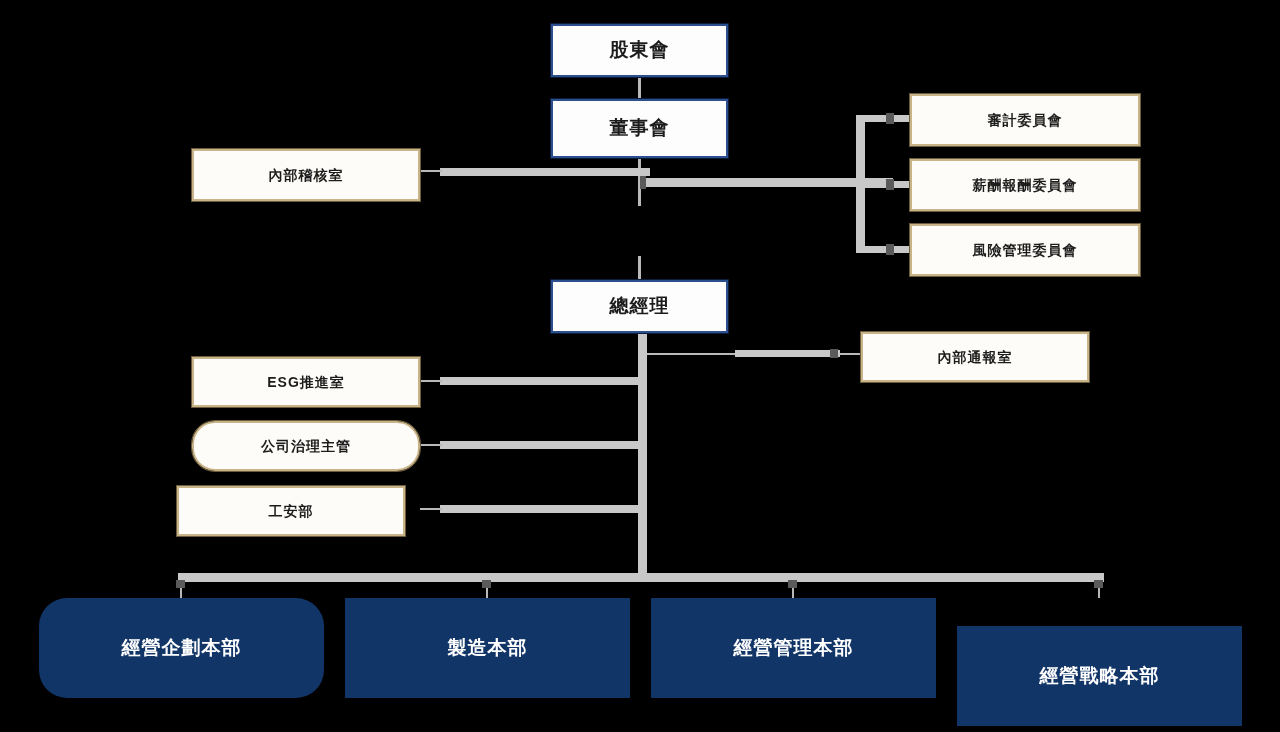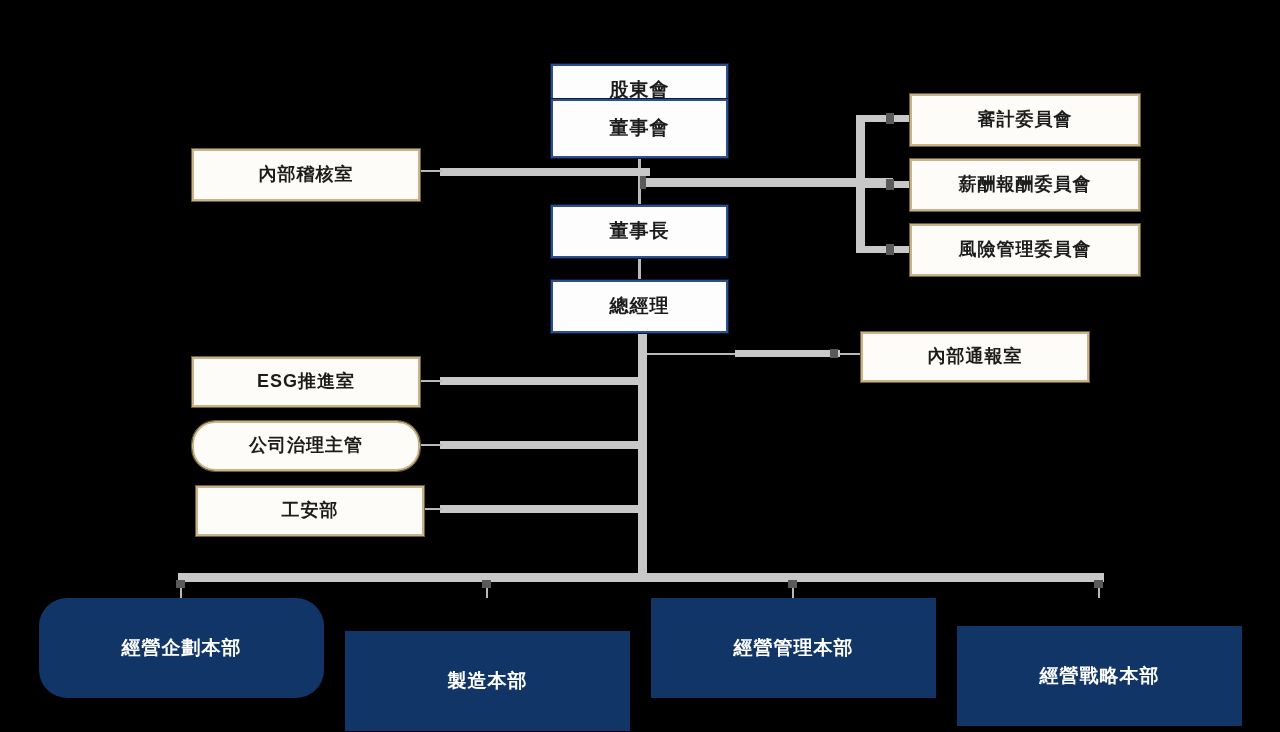--- a/index.html
+++ b/index.html
@@ -55,21 +55,21 @@
     font-weight: 700;
     letter-spacing: 1px;
   }
 
   
   .node-staff {
     background: #fdfcf8;
     border: 2px solid #c9b48a;
     outline: 1px solid #6b5c3c;
     color: #1c1c1c;
-    font-size: 18px;
+    font-size: 14px;
     font-weight: 700;
     letter-spacing: 1px;
   }
 
   
   .node-division {
     background: #123567;
     border: none;
     color: #ffffff;
     font-size: 19px;
@@ -127,31 +127,28 @@
 
   <div class="conn-thin" style="left:486px; top:582px; width:2px; height:16px;"></div>
   <div class="conn-dark" style="left:482px; top:580px; width:9px; height:8px;"></div>
 
   <div class="conn-thin" style="left:792px; top:582px; width:2px; height:16px;"></div>
   <div class="conn-dark" style="left:788px; top:580px; width:9px; height:8px;"></div>
 
   <div class="conn-thin" style="left:1098px; top:582px; width:2px; height:16px;"></div>
   <div class="conn-dark" style="left:1094px; top:580px; width:9px; height:8px;"></div>
 
-  <div class="node node-core" style="left:551px; top:24px; width:177px; height:53px;margin-top:40px;">
+  <div class="node node-core" style="left:551px; top:24px; width:177px; height:53px;">
     <span>股東會</span>
   </div>
 
   <div class="node node-core" style="left:551px; top:99px; width:177px; height:59px;">
     <span>董事會</span>
   </div>
 
-  <div class="node node-core" style="left:551px; top:205px; width:177px; height:53px;">
-    <span>董事長</span>
-  </div>
 
   <div class="node node-core" style="left:551px; top:280px; width:177px; height:53px;">
     <span>總經理</span>
   </div>
 
   <div class="node node-staff" style="left:910px; top:94px; width:230px; height:52px;">
     <span>審計委員會</span>
   </div>
 
   <div class="node node-staff" style="left:910px; top:224px; width:230px; height:52px;">
@@ -167,33 +164,33 @@
   </div>
 
   <div class="node node-staff" style="left:192px; top:357px; width:228px; height:50px;">
     <span>ESG推進室</span>
   </div>
 
   <div class="node node-staff" style="left:192px; top:421px; width:228px; height:50px;border-radius:23px;">
     <span>公司治理主管</span>
   </div>
 
-  <div class="node node-staff" style="left:196px; top:486px; width:228px; height:50px;text-align:right;">
+  <div class="node node-staff" style="left:177px; top:486px; width:228px; height:50px;text-align:right;">
     <span>工安部</span>
   </div>
 
   <div class="node node-staff" style="left:861px; top:332px; width:228px; height:50px;align-items:center;">
     <span>內部通報室</span>
   </div>
 
   <div class="node node-division" style="left:39px; top:598px; width:285px; height:100px;border-radius:28px;">
     <span>經營企劃本部</span>
   </div>
 
-  <div class="node node-division" style="left:345px; top:598px; width:285px; height:100px;margin-top:33px;">
+  <div class="node node-division" style="left:345px; top:598px; width:285px; height:100px;">
     <span>製造本部</span>
   </div>
 
   <div class="node node-division" style="left:651px; top:598px; width:285px; height:100px;">
     <span>經營管理本部</span>
   </div>
 
   <div class="node node-division" style="left:957px; top:598px; width:285px; height:100px;margin-top:28px;">
     <span>經營戰略本部</span>
   </div>

